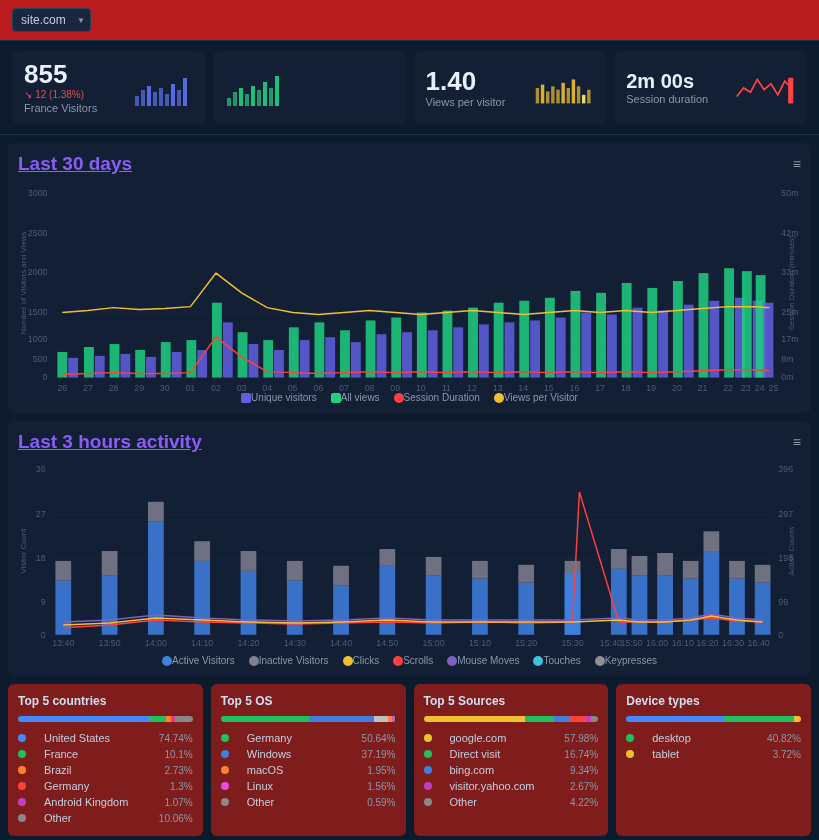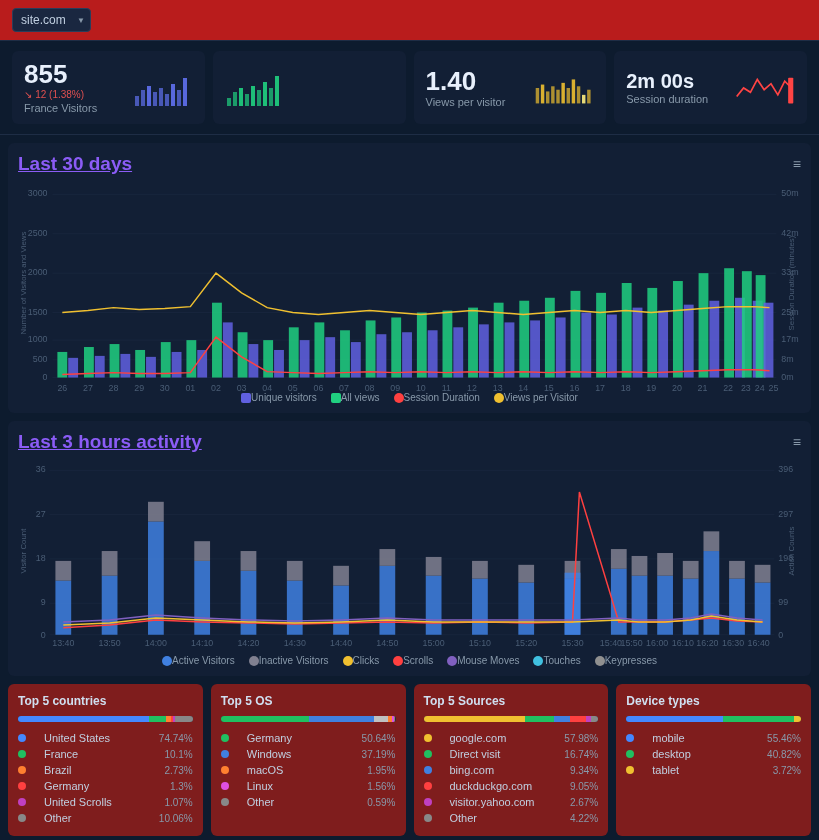--- a/index.html
+++ b/index.html
@@ -645,21 +645,21 @@
       <div class="stat-list-item">
         <div class="stat-list-item-left">
             <div class="dot" style="background:#ff4040;"></div>
             <span>Germany</span>
           </div>
         <span class="stat-list-value">1.3%</span>
       </div>
       <div class="stat-list-item">
         <div class="stat-list-item-left">
             <div class="dot" style="background:#c040c0;"></div>
-            <span>United Scrolls</span>
+            <span>Android Kingdom</span>
           </div>
         <span class="stat-list-value">1.07%</span>
       </div>
       <div class="stat-list-item">
         <div class="stat-list-item-left">
             <div class="dot" style="background:#888888;"></div>
             <span>Other</span>
           </div>
         <span class="stat-list-value">10.06%</span>
       </div>
@@ -742,27 +742,20 @@
       </div>
       <div class="stat-list-item">
         <div class="stat-list-item-left">
             <div class="dot" style="background:#4080e0;"></div>
             <span>bing.com</span>
           </div>
         <span class="stat-list-value">9.34%</span>
       </div>
       <div class="stat-list-item">
         <div class="stat-list-item-left">
-            <div class="dot" style="background:#ff4040;"></div>
-            <span>duckduckgo.com</span>
-          </div>
-        <span class="stat-list-value">9.05%</span>
-      </div>
-      <div class="stat-list-item">
-        <div class="stat-list-item-left">
             <div class="dot" style="background:#c040c0;"></div>
             <span>visitor.yahoo.com</span>
           </div>
         <span class="stat-list-value">2.67%</span>
       </div>
       <div class="stat-list-item">
         <div class="stat-list-item-left">
             <div class="dot" style="background:#888888;"></div>
             <span>Other</span>
           </div>
@@ -774,27 +767,20 @@
   <div class="bottom-panel">
     <div class="bottom-panel-title">Device types</div>
     <div class="progress-bar-container">
       <div class="progress-segment" style="width:55.46%;background:#4488ff;"></div>
       <div class="progress-segment" style="width:40.82%;background:#20c060;"></div>
       <div class="progress-segment" style="width:3.72%;background:#f0c030;"></div>
     </div>
     <div class="stat-list">
       <div class="stat-list-item">
         <div class="stat-list-item-left">
-            <div class="dot" style="background:#4488ff;"></div>
-            <span>mobile</span>
-          </div>
-        <span class="stat-list-value">55.46%</span>
-      </div>
-      <div class="stat-list-item">
-        <div class="stat-list-item-left">
             <div class="dot" style="background:#20c060;"></div>
             <span>desktop</span>
           </div>
         <span class="stat-list-value">40.82%</span>
       </div>
       <div class="stat-list-item">
         <div class="stat-list-item-left">
             <div class="dot" style="background:#f0c030;"></div>
             <span>tablet</span>
           </div>

